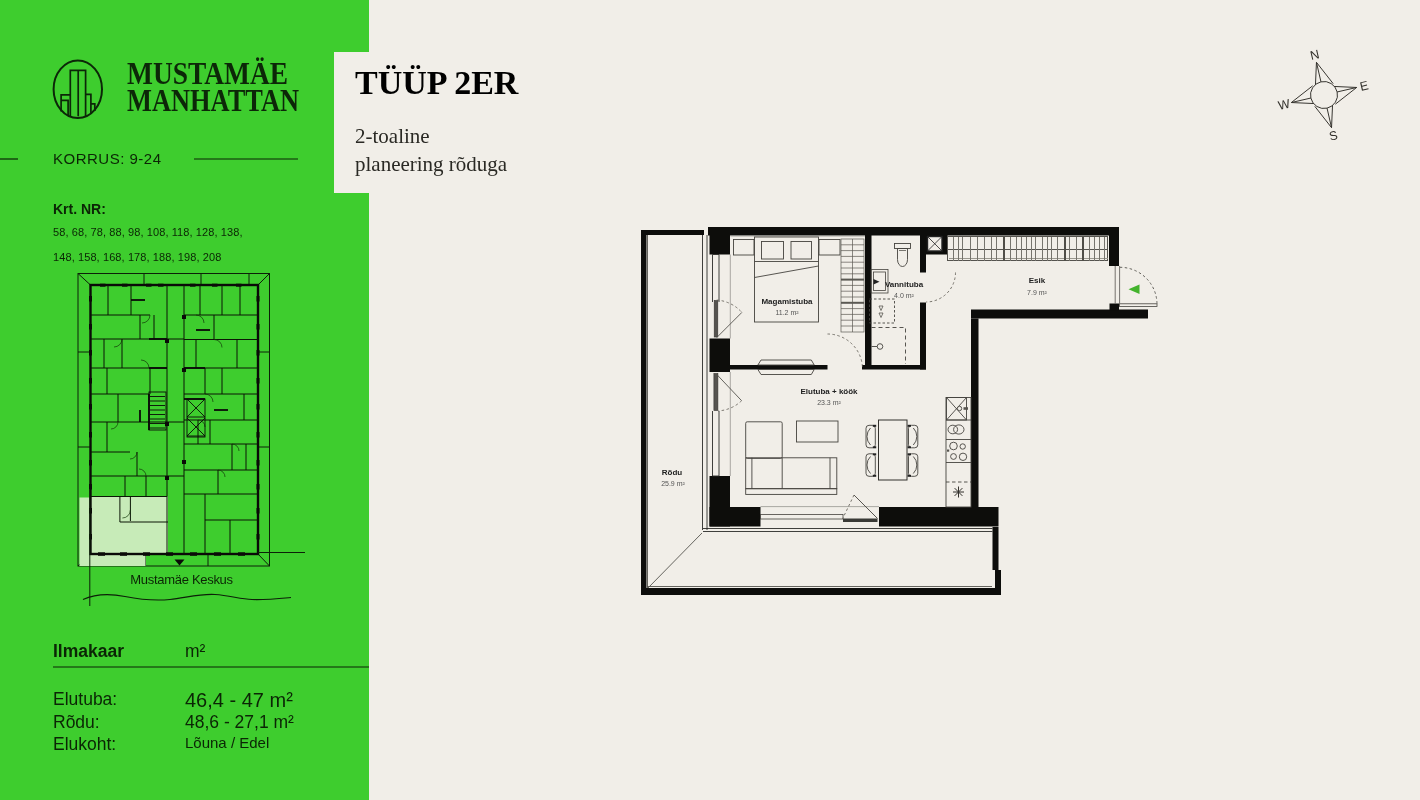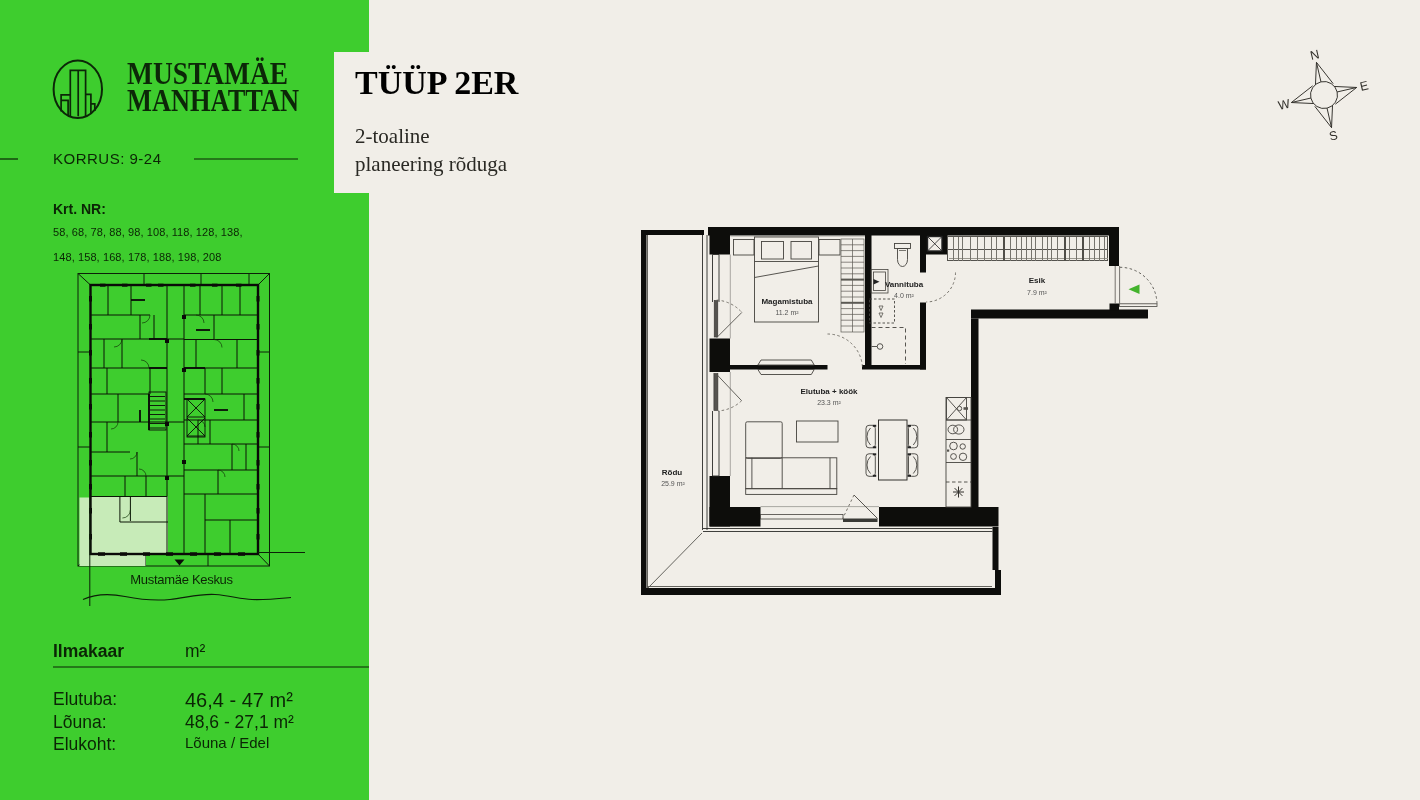--- a/index.html
+++ b/index.html
@@ -24,21 +24,21 @@
 
 <div class="abs dk" style="left:53px;top:220px;font-size:11px;line-height:25px;letter-spacing:0.1px;white-space:nowrap;">58, 68, 78, 88, 98, 108, 118, 128, 138,<br>148, 158, 168, 178, 188, 198, 208</div>
 
 <div class="abs dk" style="left:53px;top:641px;font-size:17.5px;font-weight:700;">Ilmakaar</div>
 
 <div class="abs dk" style="left:185px;top:641px;font-size:17.5px;font-weight:400;">m²</div>
 
 <div class="abs dk" style="left:53px;top:689px;font-size:17.5px;">Elutuba:</div>
 <div class="abs dk" style="left:185px;top:689px;font-size:20px;">46,4 - 47 m²</div>
 
-<div class="abs dk" style="left:53px;top:711.5px;font-size:17.5px;">Lõuna:</div>
+<div class="abs dk" style="left:53px;top:711.5px;font-size:17.5px;">Rõdu:</div>
 <div class="abs dk" style="left:185px;top:711.5px;font-size:17.5px;">48,6 - 27,1 m²</div>
 
 <div class="abs dk" style="left:53px;top:734px;font-size:17.5px;">Elukoht:</div>
 <div class="abs dk" style="left:185px;top:734px;font-size:15px;">Lõuna / Edel</div>
 
 <div class="abs dk" style="left:109px;top:572.2px;width:145px;text-align:center;font-size:13px;font-weight:400;letter-spacing:-0.3px;">Mustamäe Keskus</div>
 
 <svg class="abs" style="left:0;top:0;" width="1420" height="800" viewBox="0 0 1420 800">
 <defs></defs>
 

